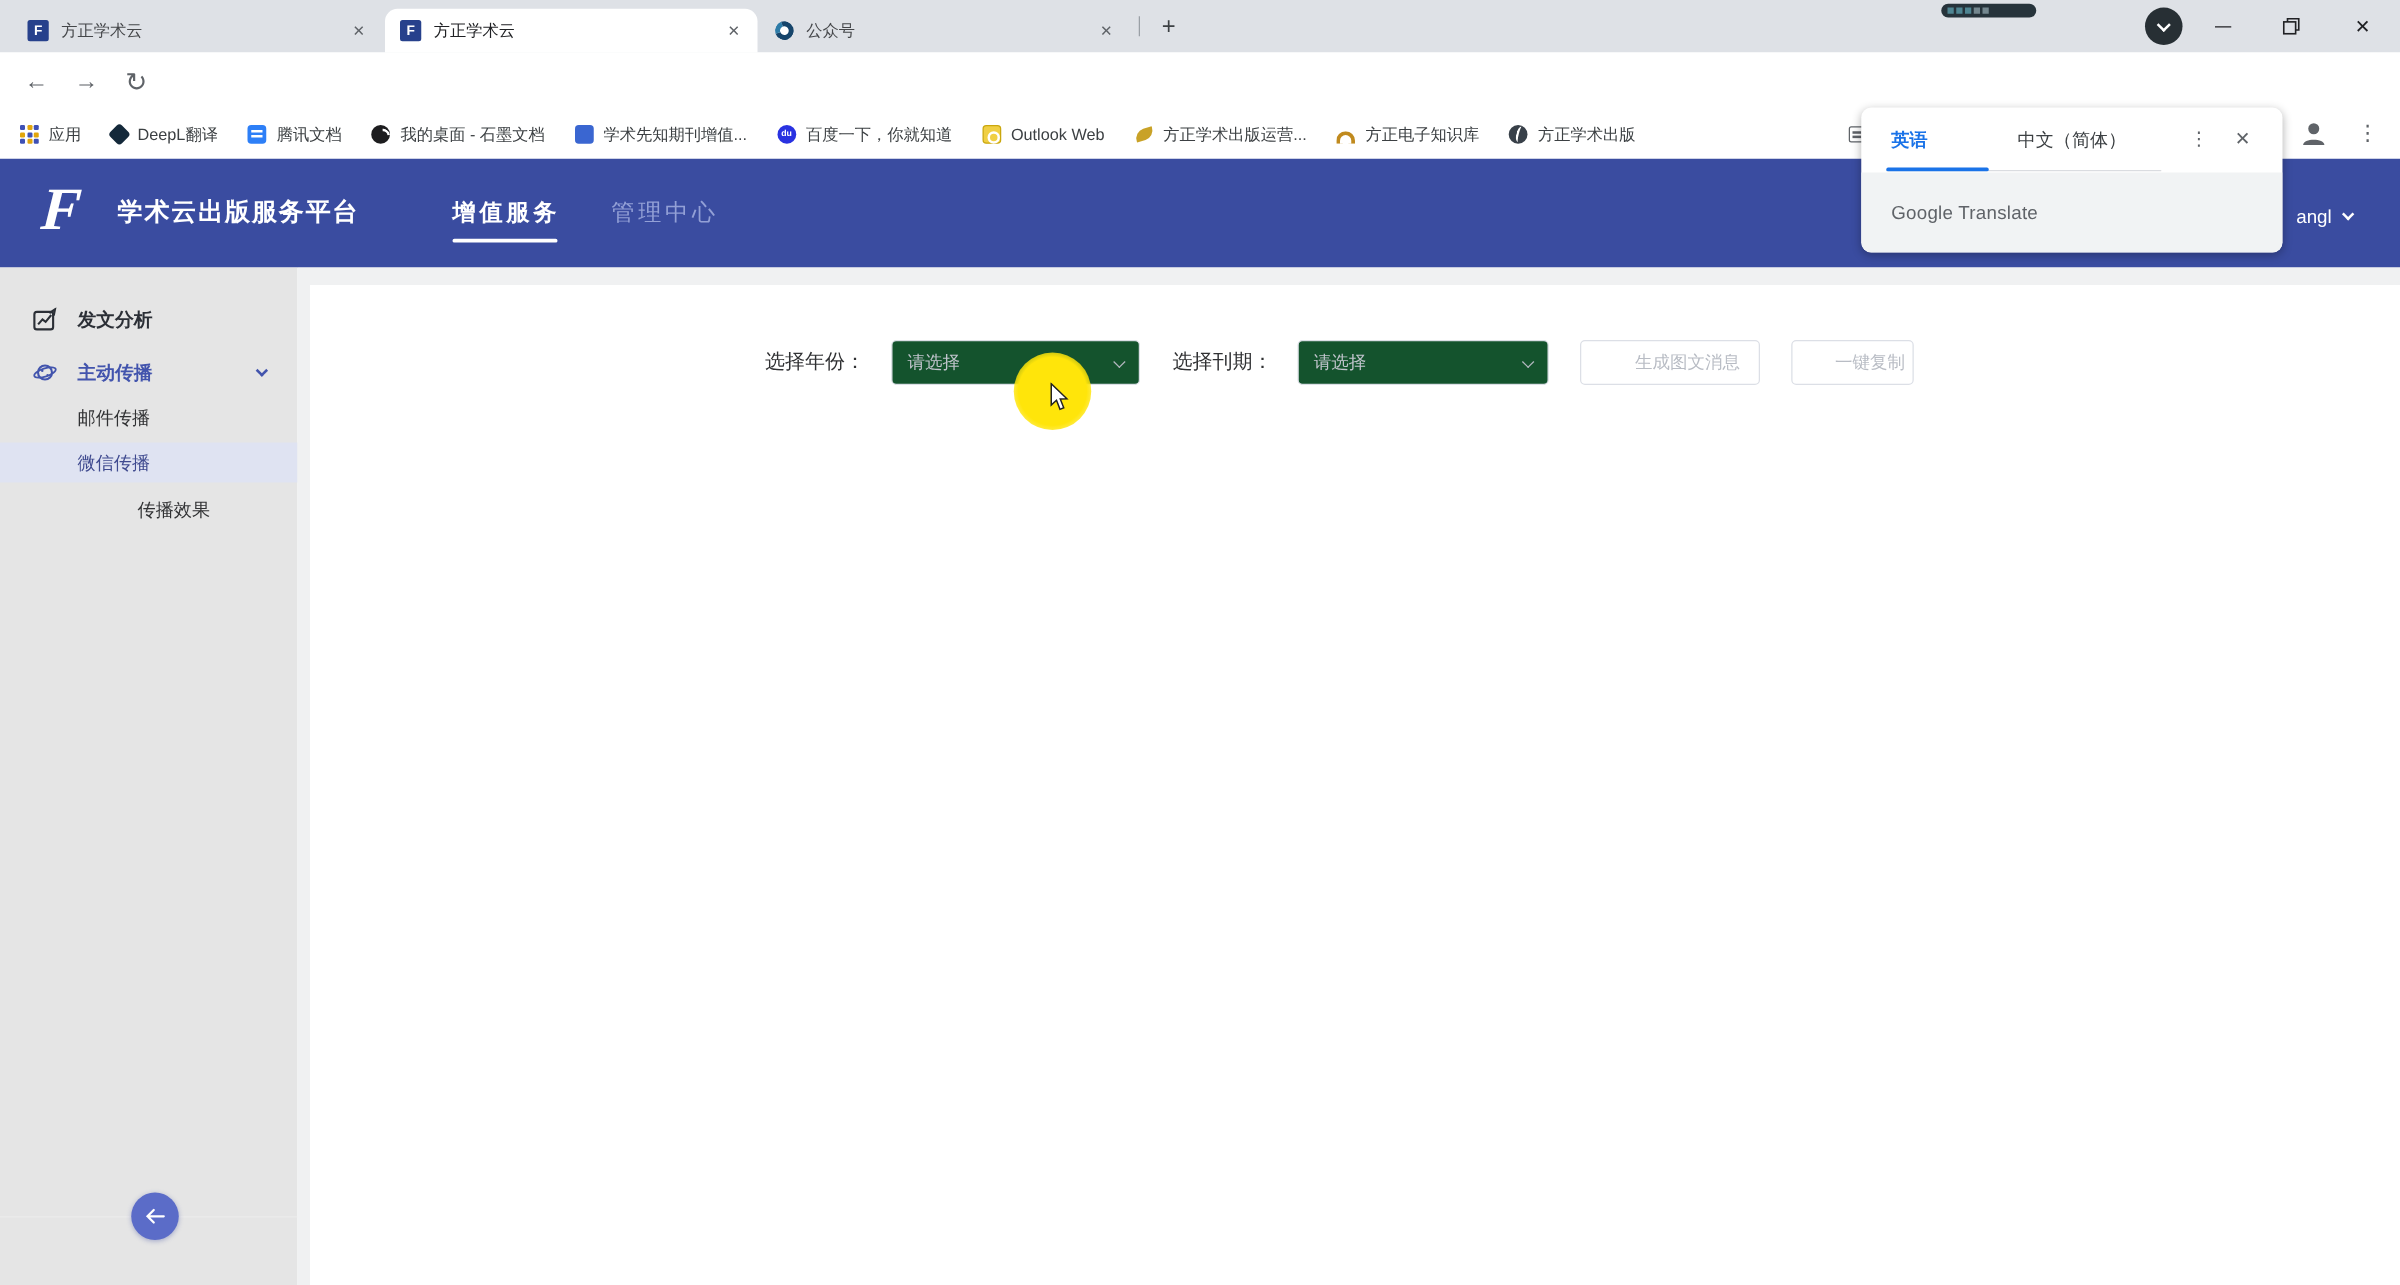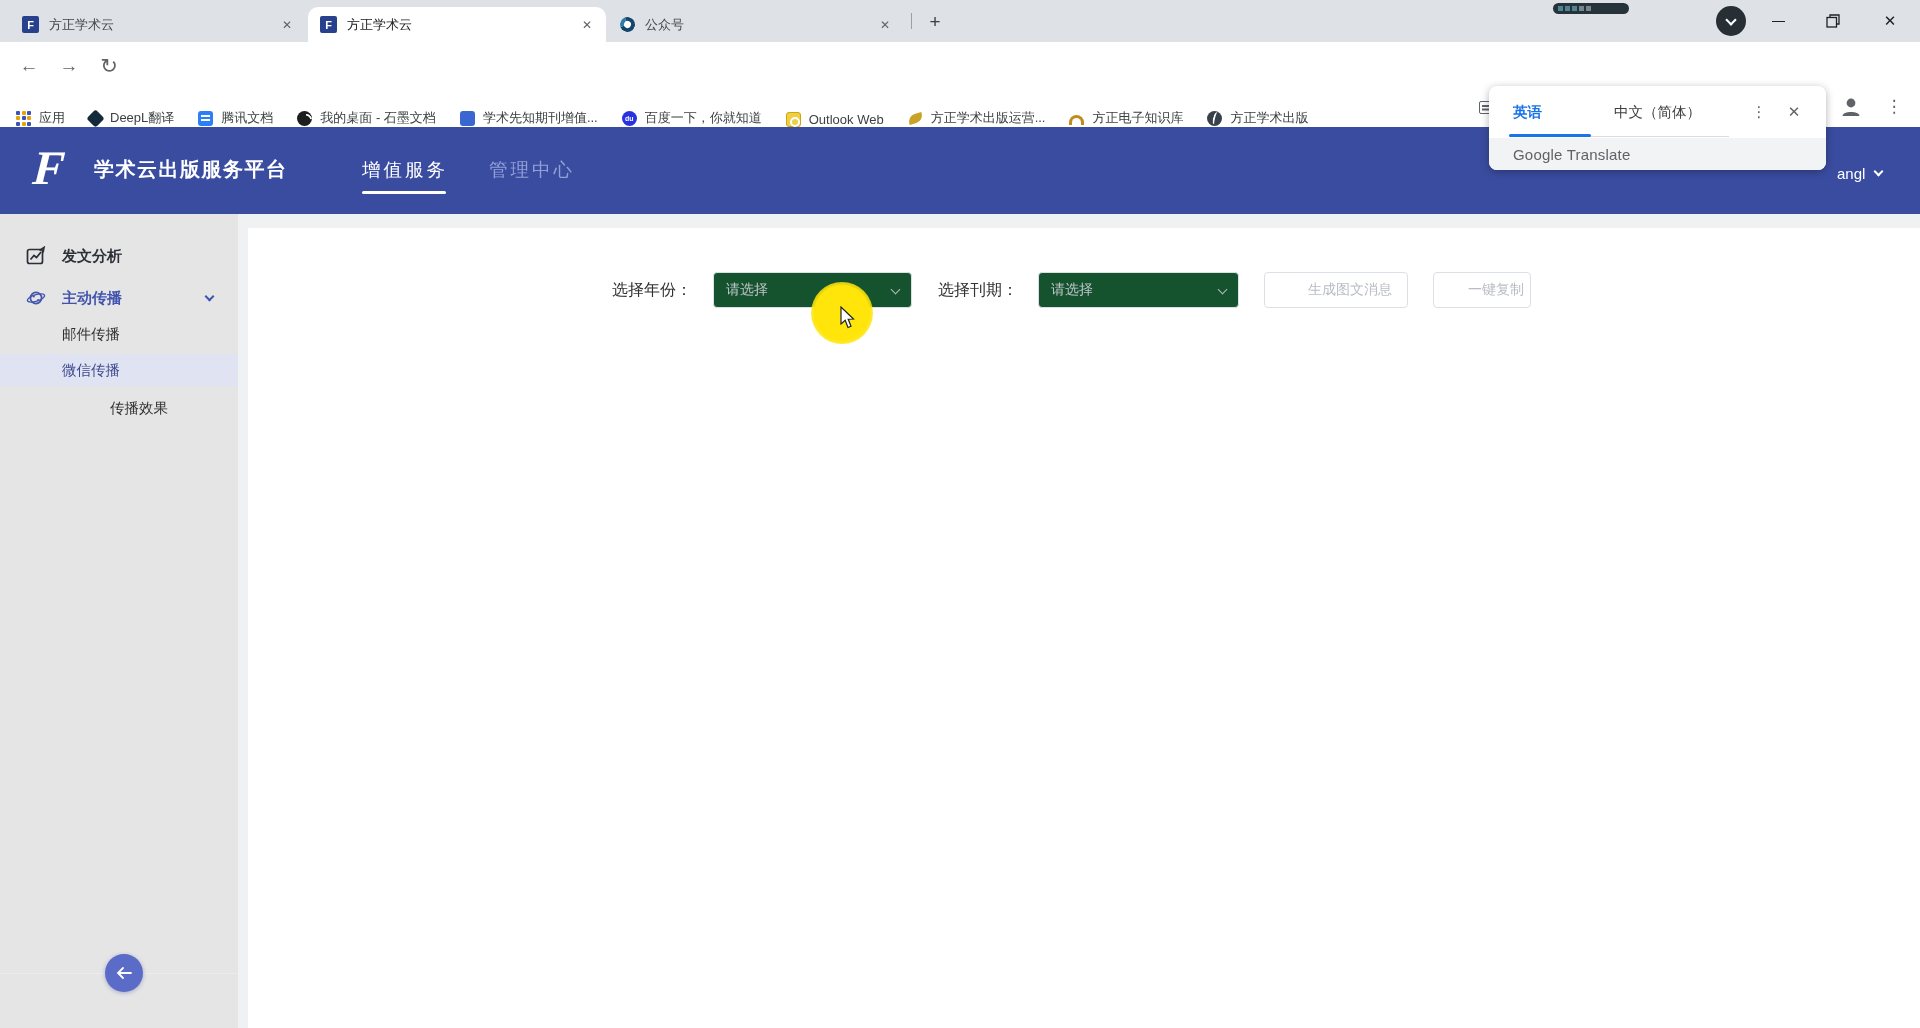--- a/index.html
+++ b/index.html
@@ -35,21 +35,21 @@
   .omni-div { width:1px; height:16px; background:#c4c7cb; margin:0 11px; }
   .omni-url { font-size:14.5px; color:#202124; letter-spacing:0.1px; }
   .omni-right { margin-left:auto; display:flex; align-items:center; gap:8px; padding-right:10px; }
   .tr-circle { width:28px; height:28px; border-radius:50%; background:#d3d8dc; display:flex; align-items:center; justify-content:center; }
   .tr-glyph { width:15px; height:15px; background:#575f66; border-radius:3px; color:#fff; font-size:8px; display:flex; align-items:center; justify-content:center; }
   .star { font-size:18px; color:#5f6368; }
   .avatar { position:absolute; left:1839px; top:53px; width:24px; height:24px; }
   .menu-dots { position:absolute; left:1884px; top:52px; width:20px; height:26px; font-size:17px; color:#5f6368; text-align:center; line-height:26px; }
 
   
-  .bookmarks { position:absolute; left:0; top:88px; width:1564px; height:39px; background:#fff; display:flex; align-items:flex-end; padding-left:16px; gap:24px; font-size:13px; color:#3c4043; }
+  .bookmarks { position:absolute; left:0; top:88px; width:1564px; height:39px; background:#fff; display:flex; align-items:center; padding-left:16px; gap:24px; font-size:13px; color:#3c4043; }
   .bm { display:flex; align-items:center; gap:8px; white-space:nowrap; }
   .bm-ic { width:15px; height:15px; flex:none; border-radius:3px; position:relative; }
   .apps-grid { display:grid; grid-template-columns:repeat(3,4px); grid-template-rows:repeat(3,4px); gap:1.5px; }
   .apps-grid i { background:#3f51b5; border-radius:1px; }
   .apps-grid i:nth-child(2n) { background:#e2a60c; }
   .ic-deepl { width:13px; height:13px; background:#14293a; transform:rotate(45deg); border-radius:3px; }
   .ic-tdoc { background:#2d7ff7; } .ic-tdoc::after{content:""; position:absolute; left:3px; top:4px; width:9px; height:2px; background:#fff; box-shadow:0 4px 0 #fff;}
   .ic-shimo { background:#1d1d1f; border-radius:50%; } .ic-shimo::after{content:""; position:absolute; left:4px; top:3px; width:7px; height:7px; border-radius:50%; border:2px solid #fff; border-color:#fff transparent transparent transparent; transform:rotate(40deg);}
   .ic-xzxq { background:#3a66d1; }
   .ic-baidu { background:#2932e1; border-radius:50%; color:#fff; font-size:7px; text-align:center; line-height:15px; font-weight:bold; }
@@ -59,21 +59,21 @@
   .ic-globe { background:#384049; border-radius:50%; } .ic-globe::after{content:""; position:absolute; left:6px; top:1px; width:4px; height:13px; border-radius:50%; border-left:2px solid #fff; transform:rotate(14deg);}
   .reading-list { position:absolute; right:12px; top:0; height:39px; display:flex; align-items:center; gap:8px; background:#fff; }
   .ic-rl { width:13px; height:13px; border:1.5px solid #5f6368; border-radius:2px; position:relative; }
   .ic-rl::after { content:""; position:absolute; left:2px; top:3px; width:7px; height:1.5px; background:#5f6368; box-shadow:0 3.5px 0 #5f6368; }
 
   
   .appheader { position:absolute; left:0; top:127px; width:1920px; height:87px; background:#3a4ca0; color:#fff; }
   .logo-f { position:absolute; left:33px; top:13px; font-size:48px; font-weight:bold; font-style:italic; transform:skew(-4deg); font-family:"Liberation Serif","DejaVu Serif",serif; }
   .app-title { position:absolute; left:94px; top:29px; font-size:20px; font-weight:600; letter-spacing:1.5px; }
   .nav-item { position:absolute; top:30px; font-size:18.5px; letter-spacing:3px; }
-  .nav-active { left:362px; font-weight:400; }
+  .nav-active { left:362px; font-weight:700; }
   .nav-underline { position:absolute; left:362px; top:64px; width:84px; height:3px; background:#fff; border-radius:2px; }
   .nav-inactive { left:489px; color:#93a0d6; }
   .user-box { position:absolute; left:1837px; top:38px; display:flex; align-items:center; gap:10px; font-size:15px; }
   .chev { width:8px; height:8px; border-right:2px solid #fff; border-bottom:2px solid #fff; transform:rotate(45deg); display:inline-block; }
 
   
   .sidebar { position:absolute; left:0; top:214px; width:238px; height:814px; background:#e5e5e5; }
   .side-row { position:absolute; left:0; width:238px; height:32px; display:flex; align-items:center; }
   .side-ic { position:absolute; left:26px; width:20px; height:20px; }
   .side-label { position:absolute; left:62px; font-size:15px; color:#2b2f36; font-weight:600; }
@@ -89,21 +89,21 @@
   .main { position:absolute; left:238px; top:214px; width:1682px; height:814px; background:#f0f1f2; }
   .panel { position:absolute; left:10px; top:14px; right:0; bottom:0; background:#fff; }
   .fld-label { position:absolute; top:44px; height:36px; line-height:36px; font-size:16px; color:#303133; }
   .select { position:absolute; top:44px; height:36px; background:#14532d; border:1px solid #dcdfe6; border-radius:4px; display:flex; align-items:center; padding:0 30px 0 12px; font-size:14px; color:#c0c4cc; }
   .select .chev-grey { position:absolute; right:12px; top:13px; width:7px; height:7px; border-right:1.6px solid #b4b8c0; border-bottom:1.6px solid #b4b8c0; transform:rotate(45deg); }
   .btn { position:absolute; top:44px; height:36px; background:#fff; border:1px solid #dcdfe6; border-radius:4px; display:flex; align-items:center; justify-content:center; font-size:14px; color:#b8bcc4;padding-left:28px; }
   .hl-circle { position:absolute; left:563px; top:54px; width:62px; height:62px; border-radius:50%; background:radial-gradient(circle,#ffe50a 62%,rgba(255,229,10,0.55) 82%,rgba(255,229,10,0) 100%); z-index:4; }
   .cursor { position:absolute; left:592px; top:78px; z-index:5; }
 
   
-  .tpopup { position:absolute; left:1489px; top:86px; width:337px; height:84px; background:#fff; border-radius:8px; box-shadow:0 2px 8px rgba(0,0,0,.3); z-index:50; overflow:hidden; }
+  .tpopup { position:absolute; left:1489px; top:86px; width:337px; height:116px; background:#fff; border-radius:8px; box-shadow:0 2px 8px rgba(0,0,0,.3); z-index:50; overflow:hidden; }
   .tp-tabs { position:relative; height:52px; display:flex; align-items:center; }
   .tp-src { position:absolute; left:24px; font-size:14.5px; color:#1a73e8; font-weight:600; }
   .tp-tgt { position:absolute; left:125px; font-size:14.5px; color:#3c4043; }
   .tp-dots { position:absolute; left:258px; top:14px; width:24px; height:24px; text-align:center; line-height:24px; font-size:15px; color:#5f6368; }
   .tp-close { position:absolute; left:293px; top:14px; width:24px; height:24px; text-align:center; line-height:24px; font-size:15px; color:#5f6368; }
   .tp-line { position:absolute; left:20px; top:50px; width:220px; height:1px; background:#dadce0; }
   .tp-line-blue { position:absolute; left:20px; top:48px; width:82px; height:3px; background:#1a73e8; border-radius:2px; }
   .tp-body { position:absolute; left:0; top:52px; right:0; bottom:0; background:#f1f3f4; display:flex; align-items:center; padding-left:24px; }
   .tp-brand { font-size:15px; color:#5f6368; letter-spacing:0.2px; }
 </style>

